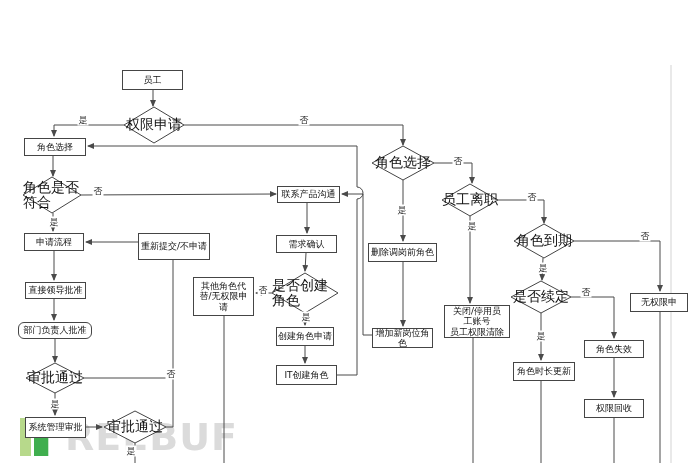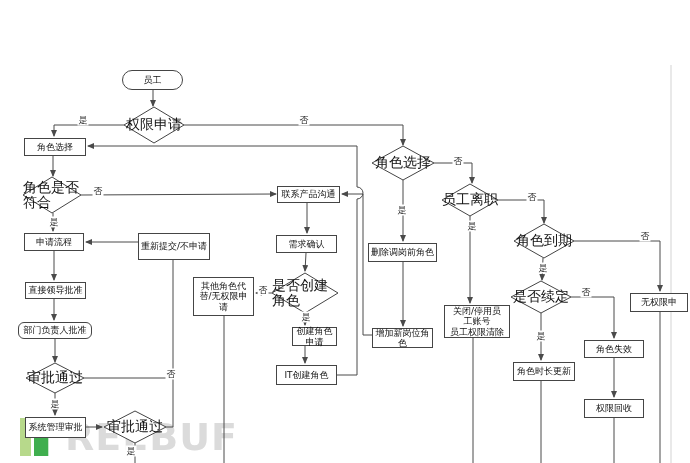--- a/index.html
+++ b/index.html
@@ -96,38 +96,38 @@
         <polygon points="135,411 166,427 135,443 104,427"></polygon>
         <polygon points="305,273 338,293 305,313 272,293"></polygon>
         <polygon points="403,146 434,163 403,180 372,163"></polygon>
         <polygon points="470,184 498,200 470,216 442,200"></polygon>
         <polygon points="544,224 574,241 544,258 514,241"></polygon>
         <polygon points="541,281 571,297 541,313 511,297"></polygon>
       </g>
   </svg>
 
   <div id="node-layer">
-      <div class="rect-node" style="left: 122px; top: 70px; width: 61px; height: 20px; border-radius: 10px;">员工</div>
+      <div class="rect-node" style="left: 122px; top: 70px; width: 61px; height: 20px;">员工</div>
       <div class="diamond-label" style="left: 124px; top: 107px; width: 60px; height: 36px;">权限申请</div>
       <div class="rect-node" style="left: 24px; top: 138px; width: 62px; height: 18px;">角色选择</div>
       <div class="diamond-label" style="left: 23px; top: 177px; width: 58px; height: 36px;">角色是否符合</div>
       <div class="rect-node" style="left: 24px; top: 233px; width: 60px; height: 18px;">申请流程</div>
       <div class="rect-node" style="left: 138px; top: 233px; width: 72px; height: 27px; text-align: right;">重新提交/不申请</div>
       <div class="rect-node" style="left: 25px; top: 282px; width: 61px; height: 17px;">直接领导批准</div>
       <div class="rect-node" style="left: 18px; top: 322px; width: 74px; height: 17px; border-radius: 6px;">部门负责人批准</div>
       <div class="diamond-label" style="left: 26px; top: 363px; width: 58px; height: 30px;">审批通过</div>
       <div class="rect-node" style="left: 25px; top: 417px; width: 61px; height: 21px;">系统管理审批</div>
       <div class="diamond-label" style="left: 104px; top: 411px; width: 62px; height: 32px;">审批通过</div>
       <div class="rect-node" style="left: 193px; top: 277px; width: 61px; height: 39px;">其他角色代
 替/无权限申
 请</div>
       <div class="rect-node" style="left: 277px; top: 186px; width: 63px; height: 17px; font-family: Liberation Serif, serif;">联系产品沟通</div>
       <div class="rect-node" style="left: 276px; top: 235px; width: 61px; height: 18px;">需求确认</div>
       <div class="diamond-label" style="left: 272px; top: 273px; width: 66px; height: 40px;">是否创建角色</div>
-      <div class="rect-node" style="left: 292px; top: 327px; width: 45px; height: 19px;">创建角色申请</div>
+      <div class="rect-node" style="left: 276px; top: 327px; width: 58px; height: 19px;">创建角色申请</div>
       <div class="rect-node" style="left: 276px; top: 365px; width: 61px; height: 20px;">IT创建角色</div>
       <div class="diamond-label" style="left: 372px; top: 146px; width: 62px; height: 34px;">角色选择</div>
       <div class="rect-node" style="left: 368px; top: 243px; width: 69px; height: 19px;">删除调岗前角色</div>
       <div class="rect-node" style="left: 372px; top: 328px; width: 61px; height: 20px;">增加新岗位角
 色</div>
       <div class="diamond-label" style="left: 442px; top: 184px; width: 56px; height: 32px;">员工离职</div>
       <div class="rect-node" style="left: 444px; top: 305px; width: 66px; height: 33px;">关闭/停用员
 工账号
 员工权限清除</div>
       <div class="diamond-label" style="left: 514px; top: 224px; width: 60px; height: 34px;">角色到期</div>

